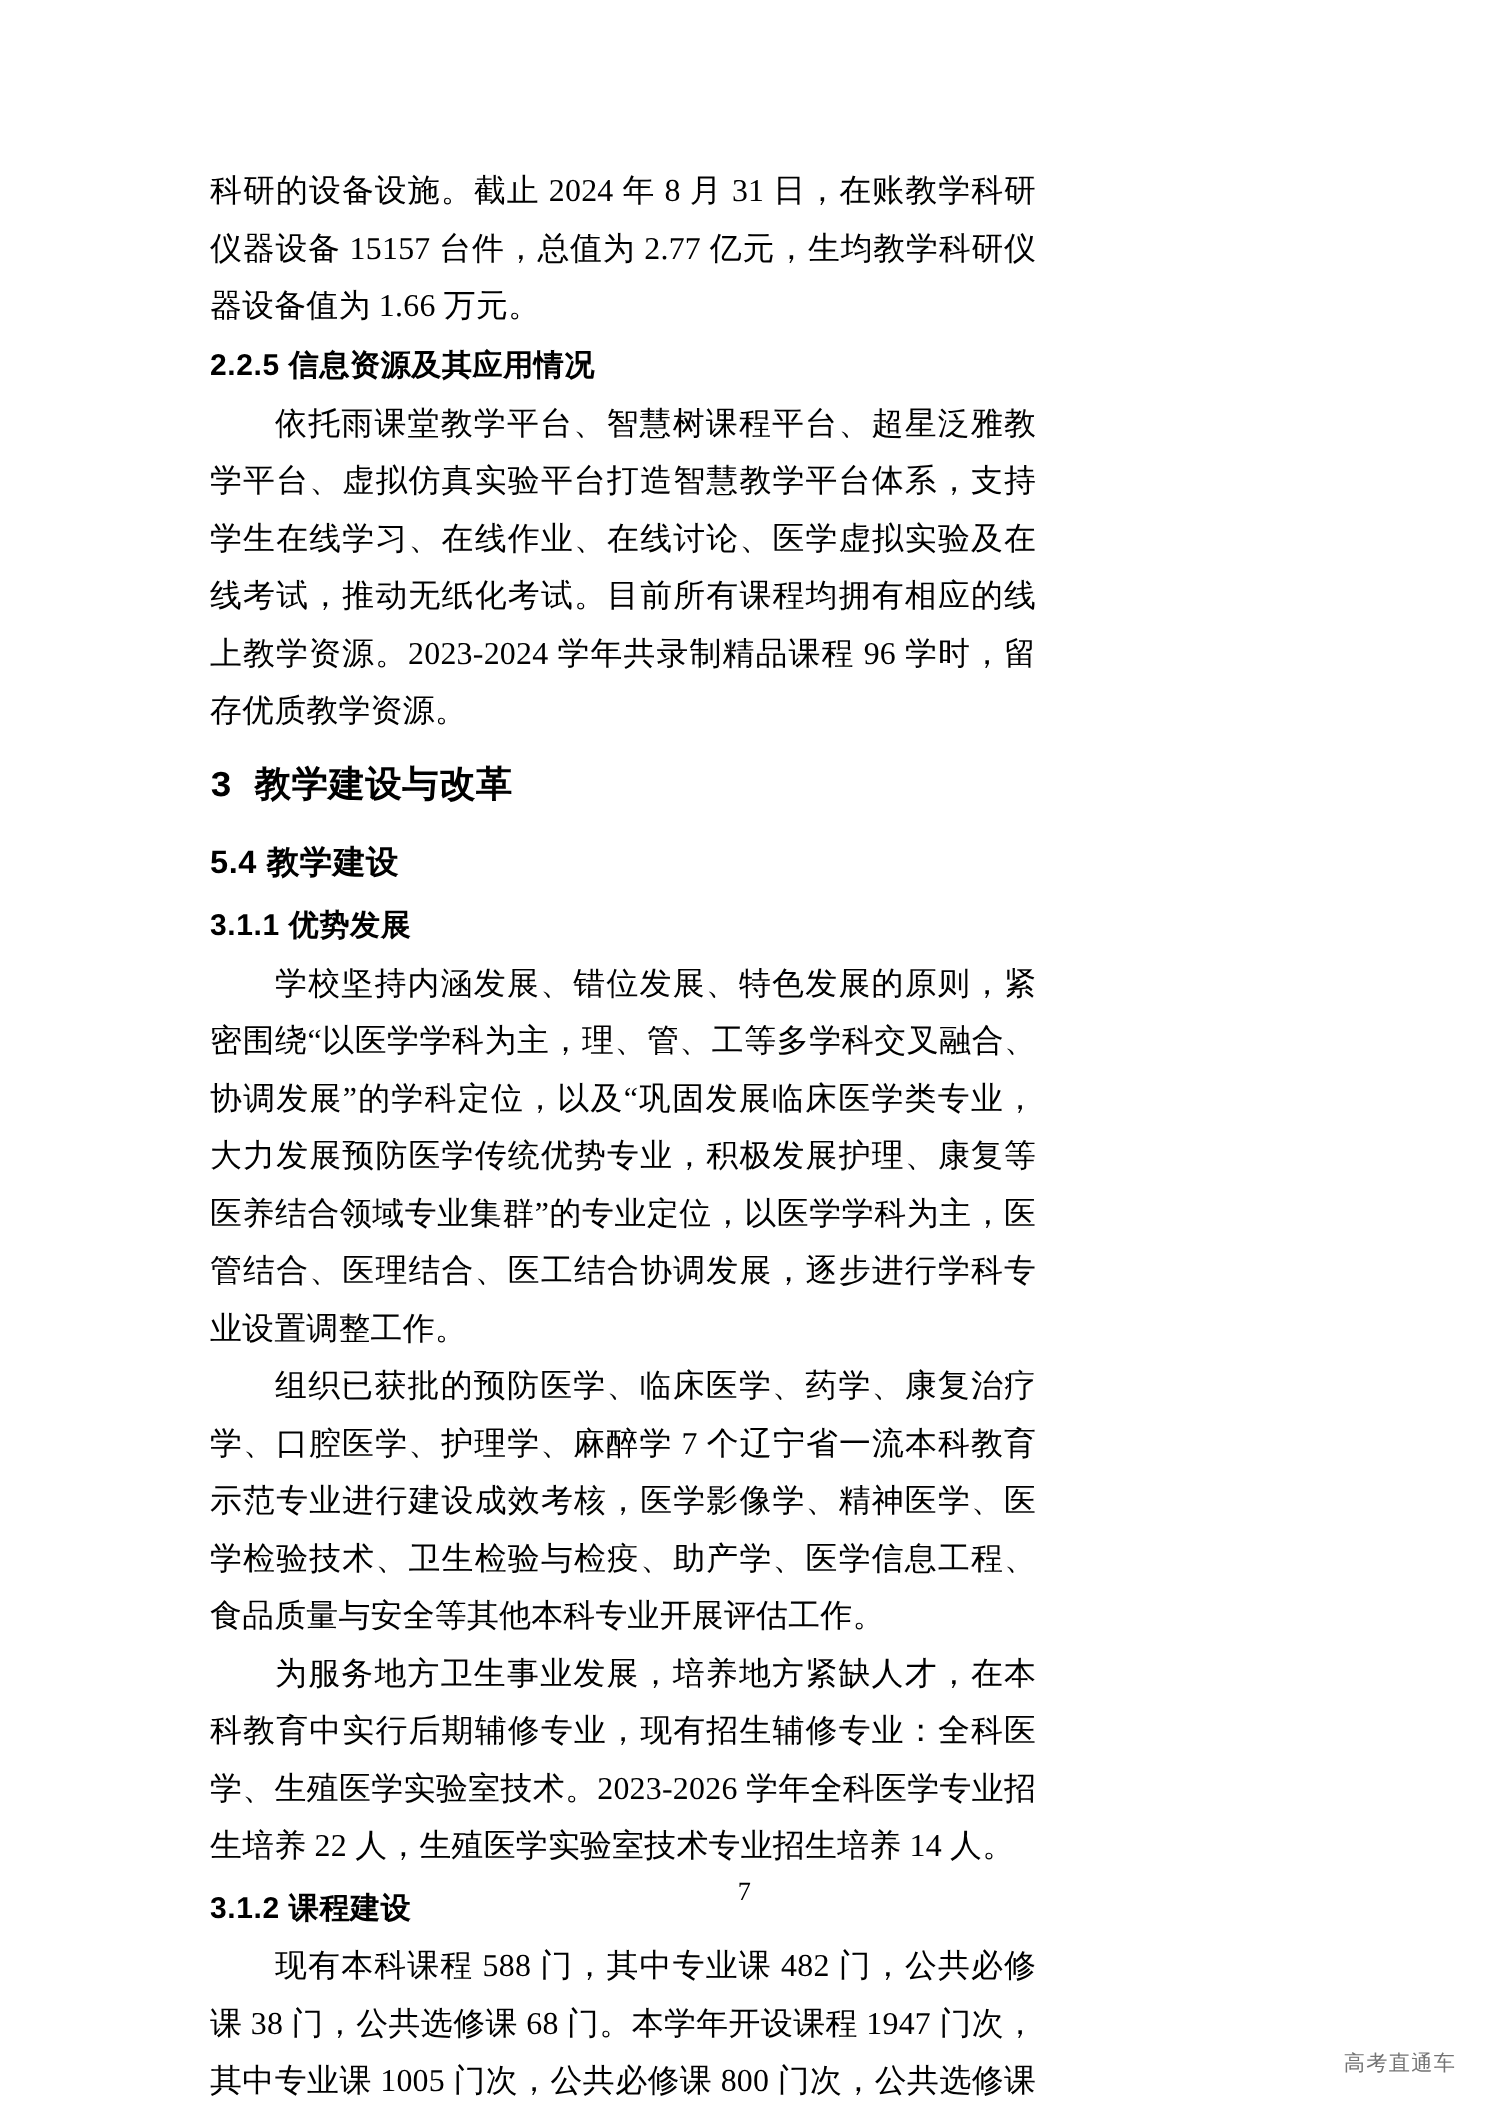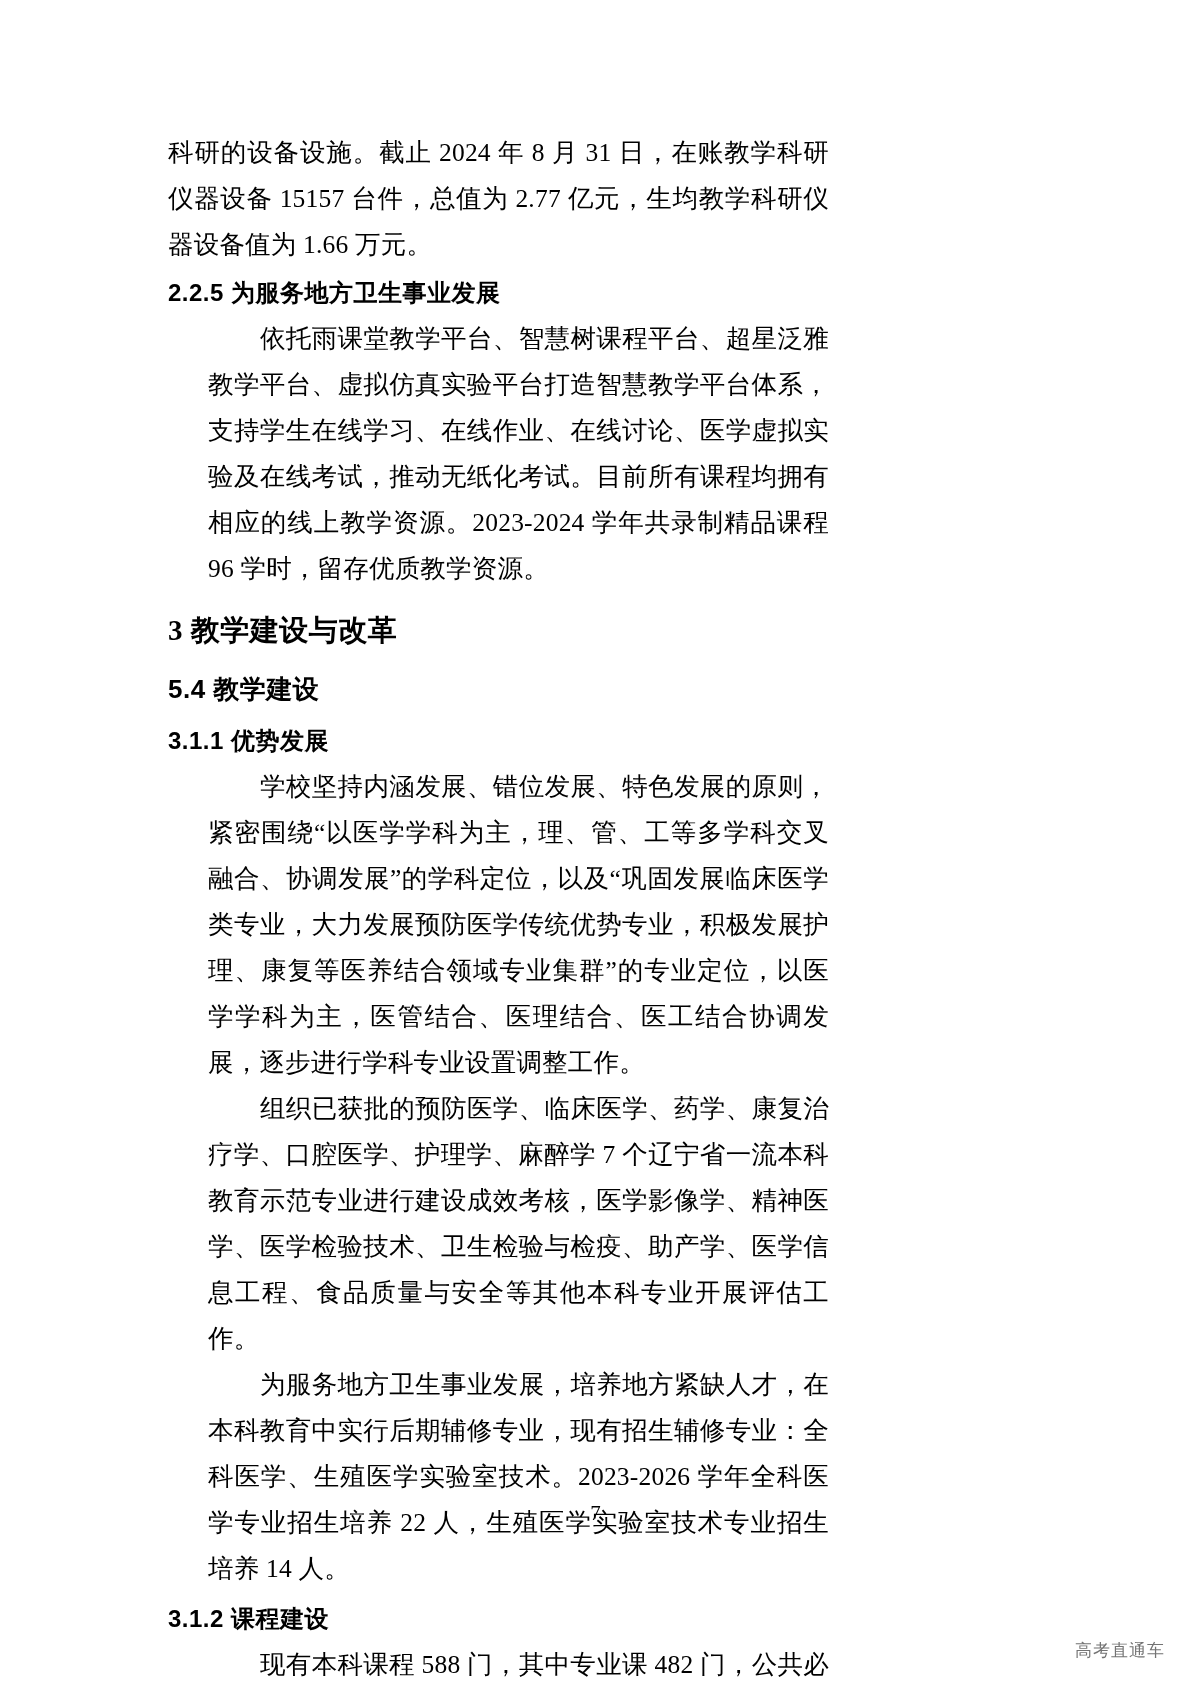--- a/index.html
+++ b/index.html
@@ -27,24 +27,23 @@
     font-family: "Liberation Serif", serif;
     font-size: 25.5px;
     line-height: 46px;
     text-align: justify;
     text-justify: inter-ideograph;
     margin: 0;
     letter-spacing: 0.2px;
   }
   .indent {
     text-indent: 52px;
-    margin-left: 40px;
   }
   .heading-l1 {
-    font-family: Liberation Serif, serif;
+    font-family: Liberation Mono, monospace;
     font-size: 29px;
     font-weight: bold;
     line-height: 52px;
     margin: 12px 0 6px 0;
     letter-spacing: 0.5px;
   }
   .heading-l2 {
     font-family: "Liberation Sans", sans-serif;
     font-size: 26px;
     font-weight: bold;
@@ -88,21 +87,21 @@
     letter-spacing: 1px;
   }
 </style>
 </head>
 <body>
 
 <div class="page">
 
   <p class="body-text">科研的设备设施。截止 2024 年 8 月 31 日，在账教学科研仪器设备 15157 台件，总值为 2.77 亿元，生均教学科研仪器设备值为 1.66 万元。</p>
 
-  <h4 class="heading-l4">2.2.5 为服务地方卫生事业发展</h4>
+  <h4 class="heading-l4">2.2.5 信息资源及其应用情况</h4>
 
   <p class="body-text indent">依托雨课堂教学平台、智慧树课程平台、超星泛雅教学平台、虚拟仿真实验平台打造智慧教学平台体系，支持学生在线学习、在线作业、在线讨论、医学虚拟实验及在线考试，推动无纸化考试。目前所有课程均拥有相应的线上教学资源。2023-2024 学年共录制精品课程 96 学时，留存优质教学资源。</p>
 
   <h1 class="heading-l1">3  教学建设与改革</h1>
 
   <h2 class="heading-l2">5.4 教学建设</h2>
 
   <h3 class="heading-l3">3.1.1 优势发展</h3>
 
   <p class="body-text indent">学校坚持内涵发展、错位发展、特色发展的原则，紧密围绕“以医学学科为主，理、管、工等多学科交叉融合、协调发展”的学科定位，以及“巩固发展临床医学类专业，大力发展预防医学传统优势专业，积极发展护理、康复等医养结合领域专业集群”的专业定位，以医学学科为主，医管结合、医理结合、医工结合协调发展，逐步进行学科专业设置调整工作。</p>

